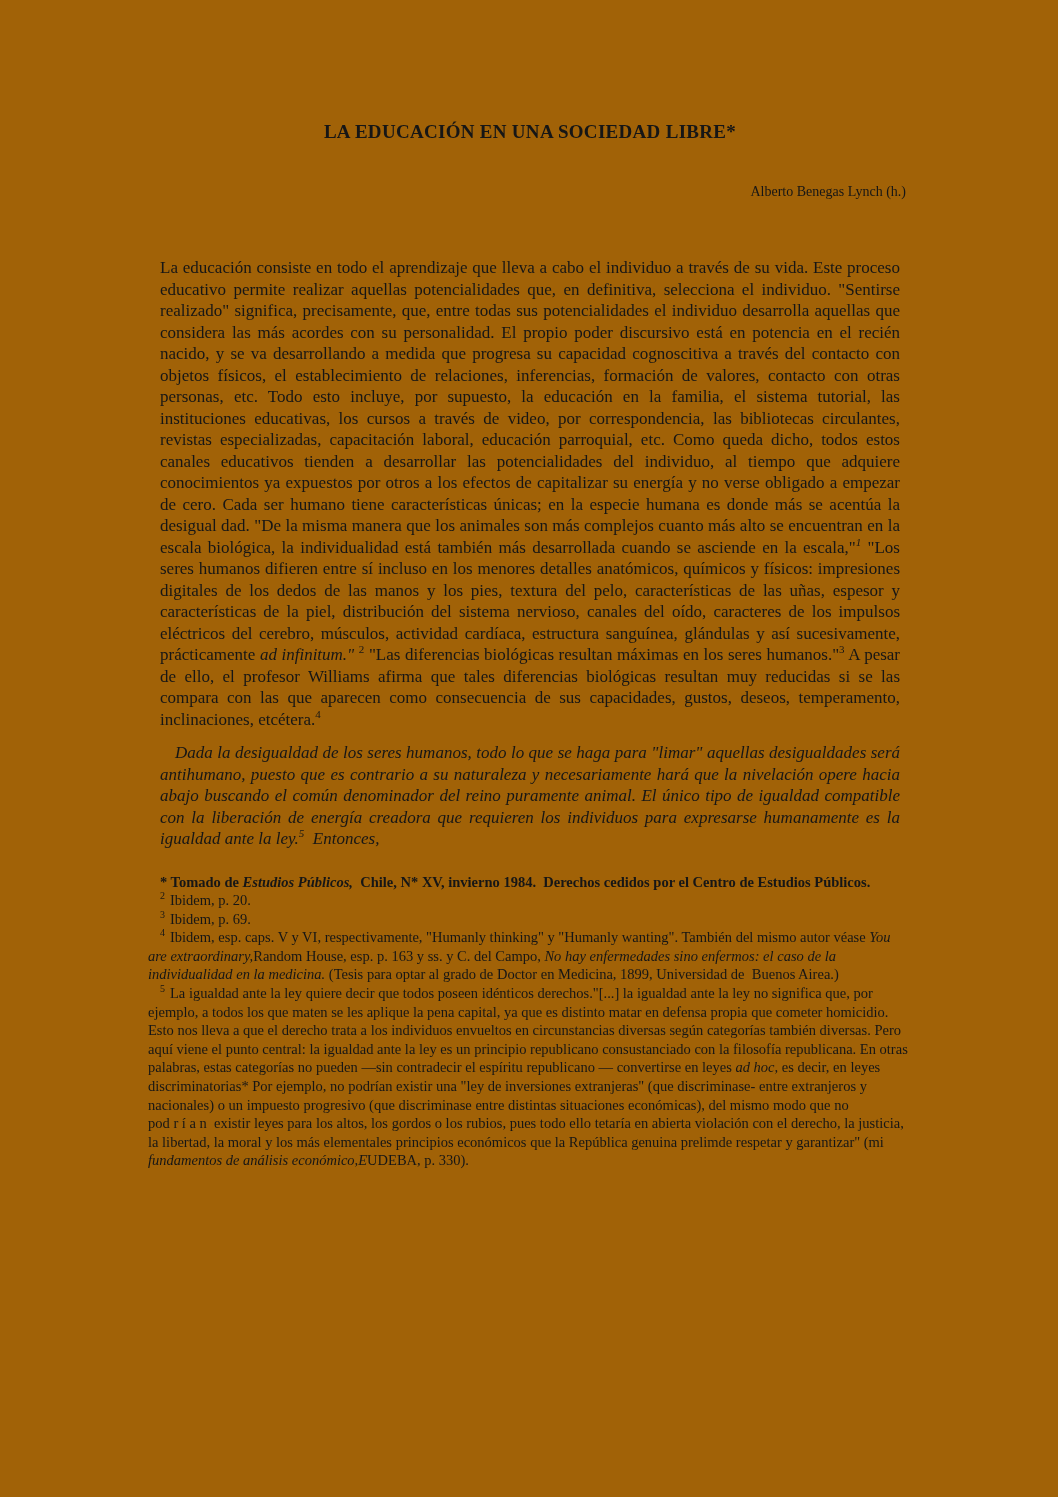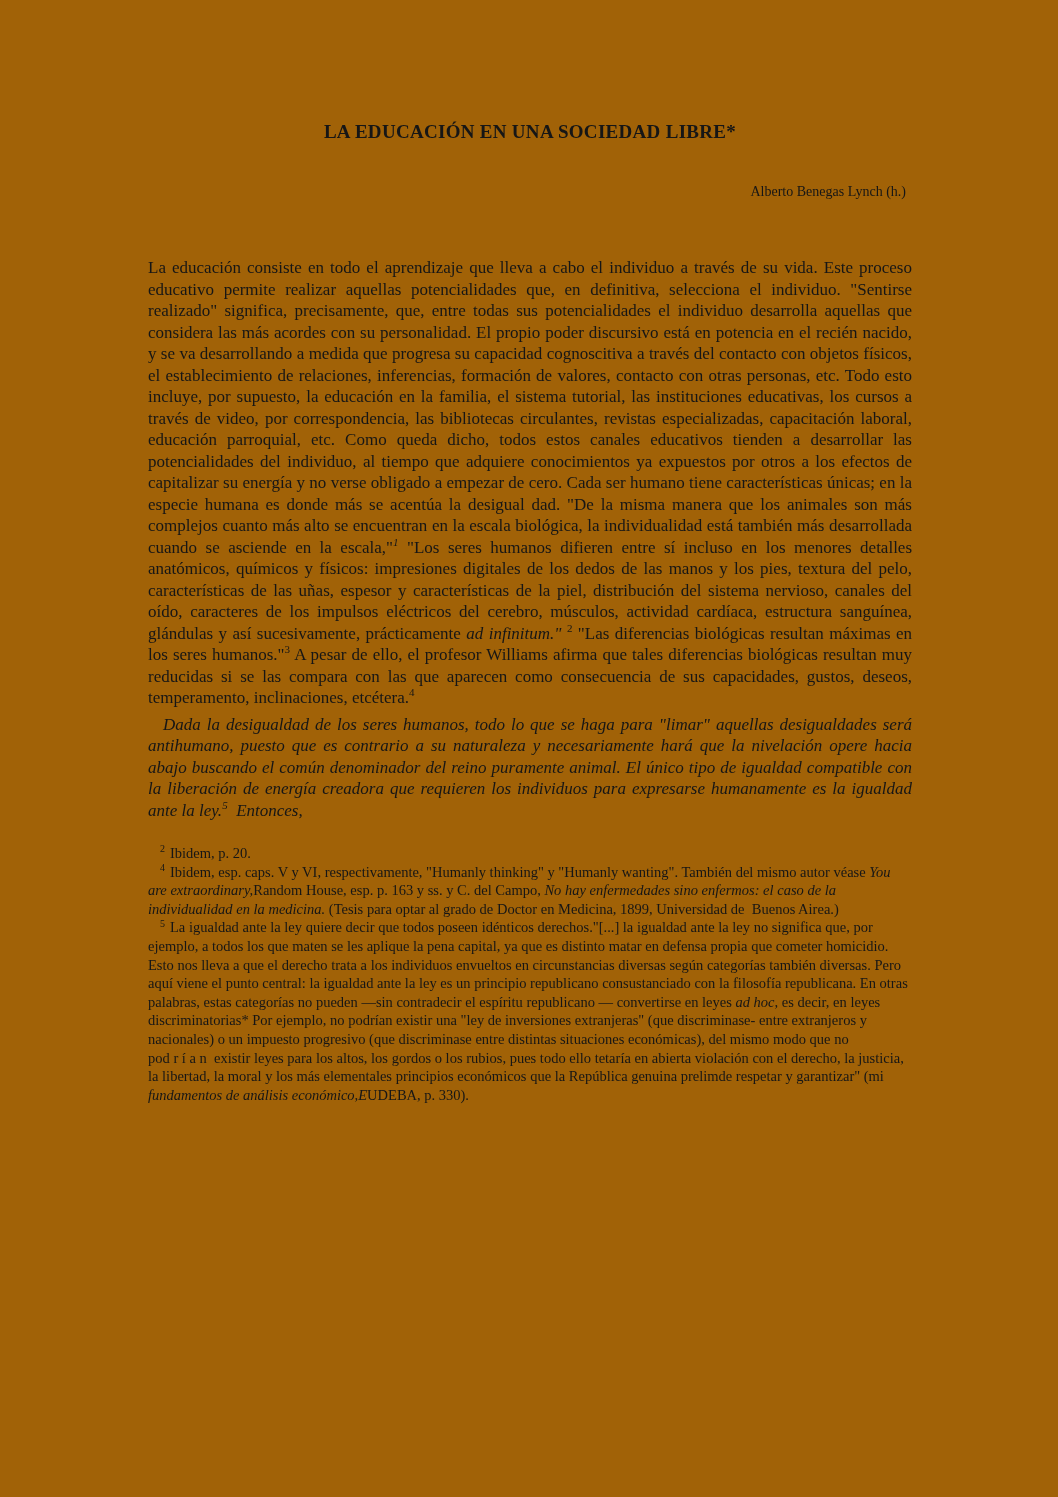--- a/index.html
+++ b/index.html
@@ -31,21 +31,21 @@
     text-align: right;
     font-size: 14px;
     padding-right: 6px;
   }
   .body-text {
     margin-top: 57px;
     font-size: 17px;
     line-height: 21.5px;
     text-align: justify;
   }
-  .body-text p { margin: 0; }
+  .body-text p { margin: 12px; }
   .body-text p.indented { margin-top: 5px; text-indent: 15px; font-style: italic; }
   .body-text sup {
     font-size: 11px;
     line-height: 0;
     vertical-align: super;
   }
   .footnotes {
     margin-top: 23px;
     font-size: 14.5px;
     line-height: 18.6px;
@@ -73,24 +73,26 @@
 
     <div class="doc-author">Alberto Benegas Lynch (h.)</div>
 
     <div class="body-text">
       <p><span>La educación consiste en todo el aprendizaje que lleva a cabo el individuo a través de su vida. Este proceso educativo permite realizar aquellas potencialidades que, en definitiva, selecciona el individuo. "Sentirse realizado" significa, precisamente, que, entre todas sus potencialidades el individuo desarrolla aquellas que considera las más acordes con su personalidad. El propio poder discursivo está en potencia en el recién nacido, y se va desarrollando a medida que progresa su capacidad cognoscitiva a través del contacto con objetos físicos, el establecimiento de relaciones, inferencias, formación de valores, contacto con otras personas, etc. Todo esto incluye, por supuesto, la educación en la familia, el sistema tutorial, las instituciones educativas, los cursos a través de video, por correspondencia, las bibliotecas circulantes, revistas especializadas, capacitación laboral, educación parroquial, etc. Como queda dicho, todos estos canales educativos tienden a desarrollar las potencialidades del individuo, al tiempo que adquiere conocimientos ya expuestos por otros a los efectos de capitalizar su energía y no verse obligado a empezar de cero. Cada ser humano tiene características únicas; en la especie humana es donde más se acentúa la desigual dad. "De la misma manera que los animales son más complejos cuanto más alto se encuentran en la escala biológica, la individualidad está también más desarrollada cuando se asciende en la escala,"</span><sup class="it">1</sup><span> "Los seres humanos difieren entre sí incluso en los menores detalles anatómicos, químicos y físicos: impresiones digitales de los dedos de las manos y los pies, textura del pelo, características de las uñas, espesor y características de la piel, distribución del sistema nervioso, canales del oído, caracteres de los impulsos eléctricos del cerebro, músculos, actividad cardíaca, estructura sanguínea, glándulas y así sucesivamente, prácticamente </span><span class="it">ad infinitum."</span><span> </span><sup>2</sup><span> "Las diferencias biológicas resultan máximas en los seres humanos."</span><sup>3</sup><span> A pesar de ello, el profesor Williams afirma que tales diferencias biológicas resultan muy reducidas si se las compara con las que aparecen como consecuencia de sus capacidades, gustos, deseos, temperamento, inclinaciones, etcétera.</span><sup>4</sup></p>
       <p class="indented"><span>Dada la desigualdad de los seres humanos, todo lo que se haga para "limar" aquellas desigualdades será antihumano, puesto que es contrario a su naturaleza y necesariamente hará que la nivelación opere hacia abajo buscando el común denominador del reino puramente animal. El único tipo de igualdad compatible con la liberación de energía creadora que requieren los individuos para expresarse humanamente es la igualdad ante la ley.</span><sup>5</sup><span>&nbsp; Entonces,</span></p>
     </div>
 
     <div class="footnotes">
 
+      <p class="fn fn-bold"><span><span class="bd">* Tomado de </span><span class="it bd">Estudios Públicos,</span><span class="bd">&nbsp; Chile, N* XV, invierno 1984.&nbsp; Derechos cedidos por el Centro de Estudios Públicos.</span></span></p>
 
 
       <p class="fn"><sup class="fn-marker">2</sup><span><span>Ibidem, p. 20.</span></span></p>
 
+      <p class="fn"><sup class="fn-marker">3</sup><span><span>Ibidem, p. 69.</span></span></p>
 
       <p class="fn"><sup class="fn-marker">4</sup><span><span>Ibidem, esp. caps. V y VI, respectivamente, "Humanly thinking" y "Humanly wanting". También del mismo autor véase </span><span class="it">You are extraordinary,</span><span>Random House, esp. p. 163 y ss. y C. del Campo, </span><span class="it">No hay enfermedades sino enfermos: el caso de la individualidad en la medicina.</span><span> (Tesis para optar al grado de Doctor en Medicina, 1899, Universidad de&nbsp; Buenos Airea.)</span></span></p>
 
       <p class="fn"><sup class="fn-marker">5</sup><span><span>La igualdad ante la ley quiere decir que todos poseen idénticos derechos."[...] la igualdad ante la ley no significa que, por ejemplo, a todos los que maten se les aplique la pena capital, ya que es distinto matar en defensa propia que cometer homicidio. Esto nos lleva a que el derecho trata a los individuos envueltos en circunstancias diversas según categorías también diversas. Pero aquí viene el punto central: la igualdad ante la ley es un principio republicano consustanciado con la filosofía republicana. En otras palabras, estas categorías no pueden —sin contradecir el espíritu republicano — convertirse en leyes </span><span class="it">ad hoc,</span><span> es decir, en leyes discriminatorias* Por ejemplo, no podrían existir una "ley de inversiones extranjeras" (que discriminase- entre extranjeros y nacionales) o un impuesto progresivo (que discriminase entre distintas situaciones económicas), del mismo modo que no pod&nbsp;r&nbsp;í&nbsp;a&nbsp;n&nbsp; existir leyes para los altos, los gordos o los rubios, pues todo ello tetaría en abierta violación con el derecho, la justicia, la libertad, la moral y los más elementales principios económicos que la República genuina prelimde respetar y garantizar" (mi </span><span class="it">fundamentos de análisis económico,E</span><span>UDEBA, p. 330).</span></span></p>
 
     </div>
   </div>
 </div>
 
 </body></html>

